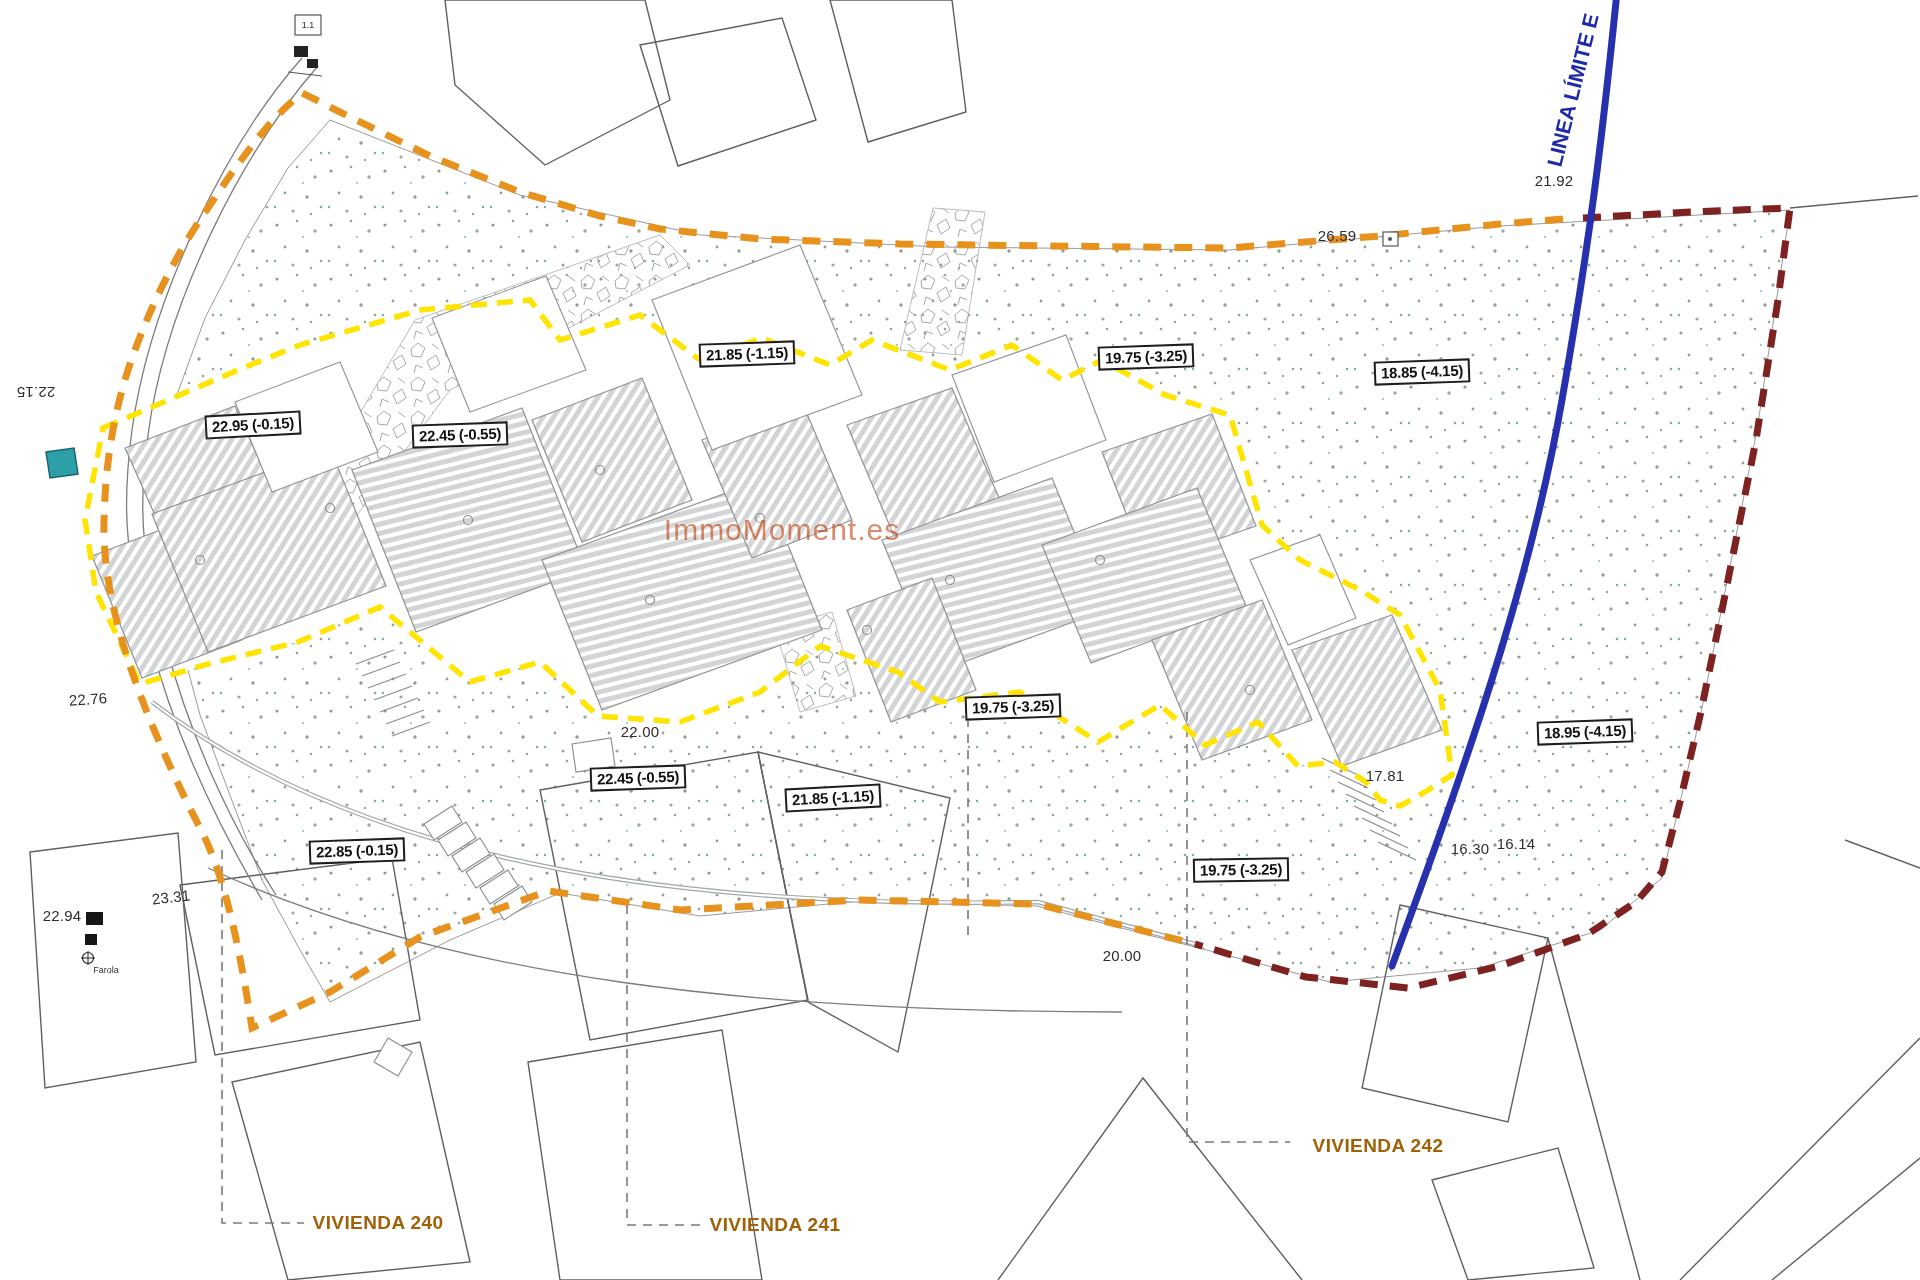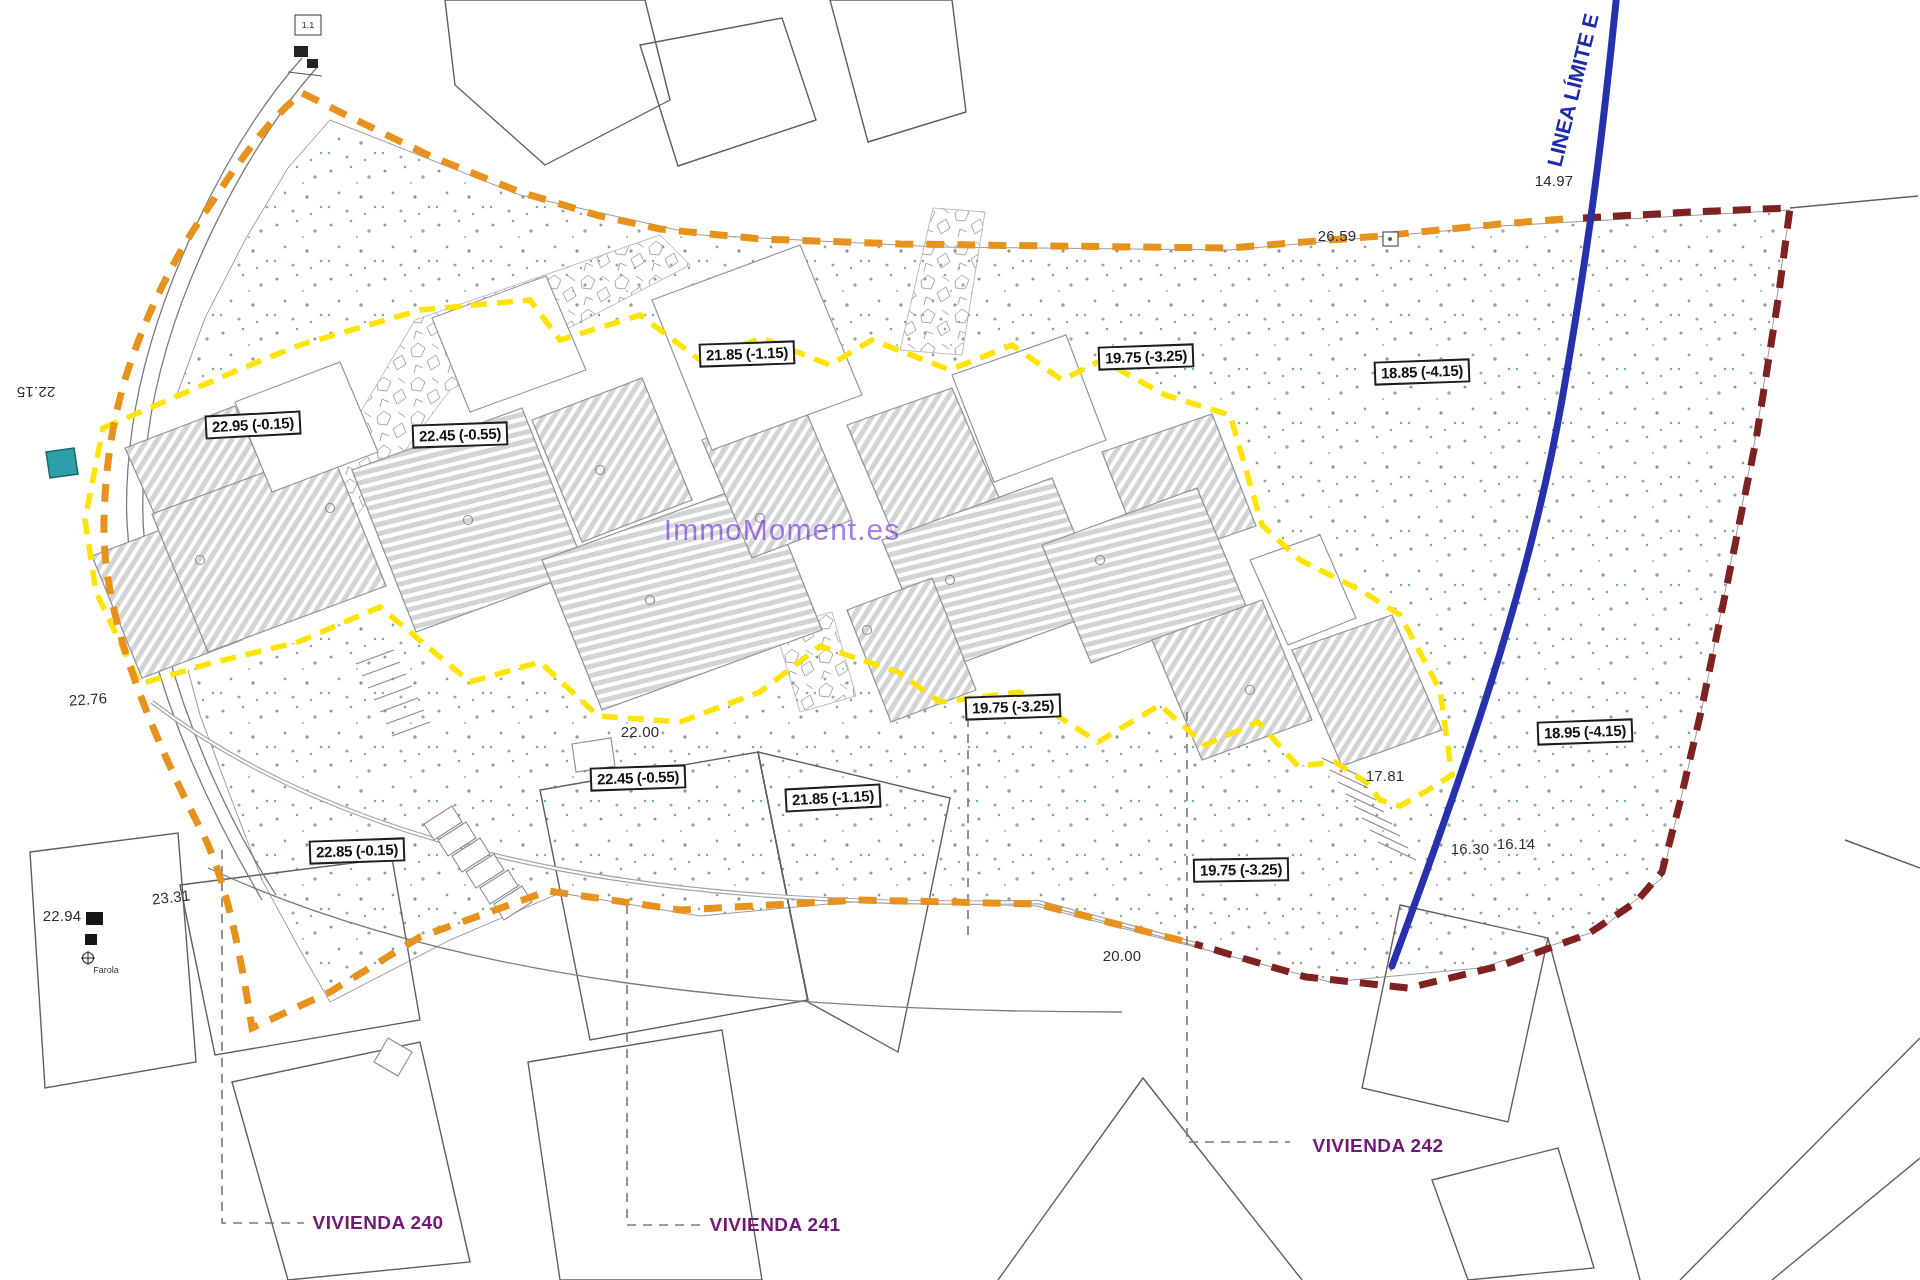--- a/index.html
+++ b/index.html
@@ -6,23 +6,23 @@
   body{width:1920px;height:1280px;position:relative;overflow:hidden;
        font-family:"Liberation Sans",sans-serif;}
   .stage{position:absolute;inset:0;width:1920px;height:1280px;}
   svg.plan{position:absolute;left:0;top:0;}
   .lbl{position:absolute;transform:translate(-50%,-50%) rotate(var(--r,0deg));
        white-space:nowrap;z-index:5;}
   .elev-box{background:#fff;border:2px solid #1d1d1d;padding:0 5px;
        font-size:15px;font-weight:bold;color:#101010;letter-spacing:-0.3px;
        line-height:20px;}
   .spot{font-size:15px;font-weight:500;color:#2d2d2d;letter-spacing:0.2px;}
-  .viv{font-size:19px;font-weight:bold;color:#701a75;letter-spacing:0.4px;}
+  .viv{font-size:19px;font-weight:bold;color:#a16207;letter-spacing:0.4px;}
   .tiny{font-size:9px;color:#333;text-align:center;}
-  .watermark{font-size:30px;color:#6d28d9;opacity:0.6;letter-spacing:1px;
+  .watermark{font-size:30px;color:#c2410c;opacity:0.6;letter-spacing:1px;
        text-shadow:0 0 4px #fff;font-weight:500;}
   .limit-label{position:absolute;left:1562px;top:148px;height:20px;
        font-size:21px;font-weight:bold;color:#1E2AA8;
        transform:rotate(-76deg);transform-origin:0 100%;white-space:nowrap;z-index:6;}
 </style>
 </head>
 <body>
 
 <div class="stage">
 
@@ -200,21 +200,21 @@
 <div class="lbl elev-box" style="left:833px;top:798px;--r:-3deg">21.85 (-1.15)</div>
 <div class="lbl elev-box" style="left:357px;top:851px;--r:-2deg">22.85 (-0.15)</div>
 <div class="lbl elev-box" style="left:1013px;top:707px;--r:-2deg">19.75 (-3.25)</div>
 <div class="lbl elev-box" style="left:1241px;top:870px;--r:-1deg">19.75 (-3.25)</div>
 <div class="lbl elev-box" style="left:1585px;top:732px;--r:-2deg">18.95 (-4.15)</div>
 
 <div class="lbl spot" style="left:36px;top:392px;--r:180deg">22.15</div>
 <div class="lbl spot" style="left:88px;top:699px;--r:-4deg">22.76</div>
 <div class="lbl spot" style="left:171px;top:897px;--r:-6deg">23.31</div>
 <div class="lbl spot" style="left:62px;top:915px">22.94</div>
-<div class="lbl spot" style="left:1554px;top:180px">14.97</div>
+<div class="lbl spot" style="left:1554px;top:180px">21.92</div>
 <div class="lbl spot" style="left:1337px;top:235px">26.59</div>
 <div class="lbl spot" style="left:1385px;top:775px">17.81</div>
 <div class="lbl spot" style="left:1470px;top:848px">16.30</div>
 <div class="lbl spot" style="left:1516px;top:843px">16.14</div>
 <div class="lbl spot" style="left:1122px;top:955px">20.00</div>
 <div class="lbl spot" style="left:640px;top:731px">22.00</div>
 
 <div class="lbl viv" style="left:378px;top:1223px">VIVIENDA 240</div>
 <div class="lbl viv" style="left:775px;top:1225px">VIVIENDA 241</div>
 <div class="lbl viv" style="left:1378px;top:1146px">VIVIENDA 242</div>

